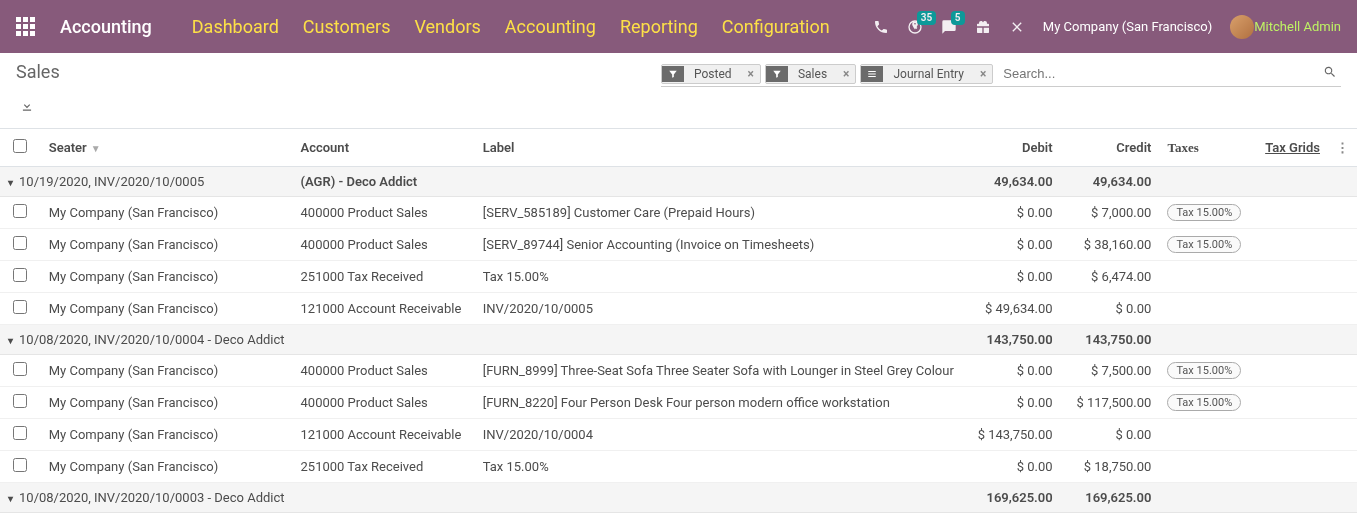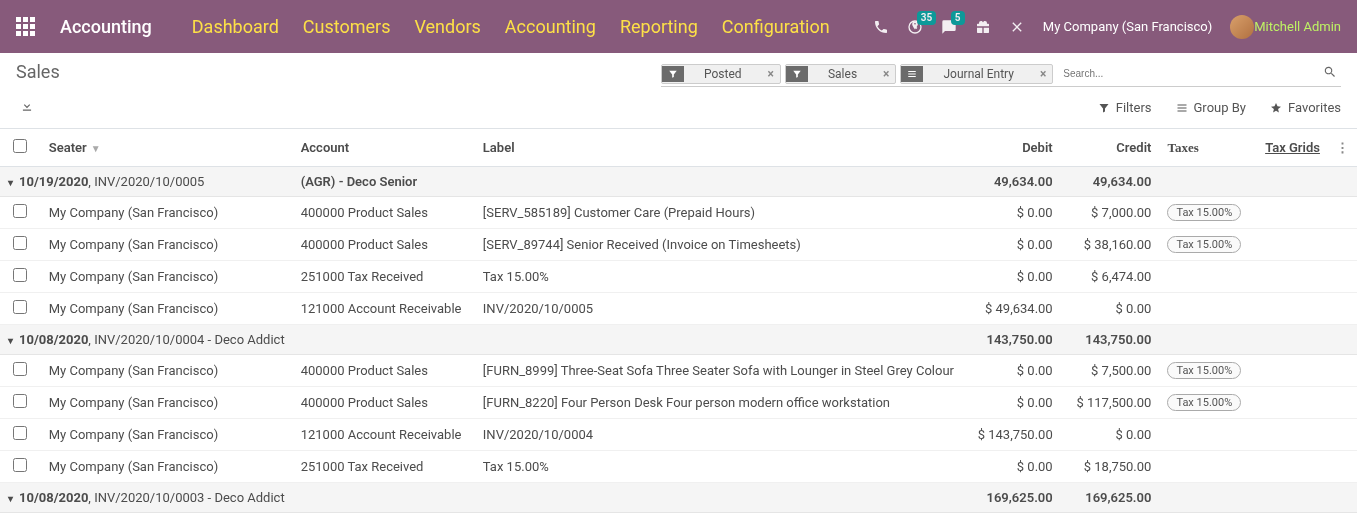--- a/index.html
+++ b/index.html
@@ -22,23 +22,23 @@
 
 
 .cp { padding: 8px 16px 4px; }
 .cp-row1 { display: flex; }
 .breadcrumb { font-size: 18px; color: #666; }
 .search-area { margin-left: auto; display: flex; align-items: center; border-bottom: 1px solid #ccc; min-width: 680px; }
 .facet { display: inline-flex; align-items: center; background: #f0f0f0; border: 1px solid #ccc; border-radius: 2px; margin-right: 4px; font-size: 12px;}
 .facet-icon { background: #6b6b6b; color:#fff; padding: 3px 6px; display:flex; align-items:center;}
 .facet-icon.grp { background: #6b6b6b;}
 .facet-icon svg { width:10px; height:10px; fill:#fff;}
-.facet-label { padding: 2px 20px; color: #555;}
+.facet-label { padding: 2px 10px; color: #555;}
 .facet-x { padding: 2px 6px; color: #888; cursor: pointer; font-weight: bold;}
-.search-input { border: none; outline: none; padding: 4px 6px; flex: 1; font-size: 10px; background: transparent;}
+.search-input { border: none; outline: none; padding: 4px 6px; flex: 1; font-size: 13px; background: transparent;}
 .search-btn { cursor: pointer; padding: 4px;}
 .search-btn svg { width: 14px; height: 14px; fill: #666;}
 
 .cp-row2 { display: flex; align-items: center; margin-top: 8px; }
 .dl-icon { cursor: pointer; color: #666; padding: 4px 4px;}
 .dl-icon svg { width:14px; height:14px; fill:#666;}
 .search-opts { margin-left: auto; display: flex; gap: 24px; color: #555;}
 .opt { display: flex; align-items: center; gap: 6px; cursor: pointer; font-size: 13px;}
 .opt svg { width: 12px; height: 12px; fill: #555;}
 .right-ctrls { margin-left: 60px; display: flex; align-items: center; gap: 8px;}
@@ -52,21 +52,21 @@
 
 .table-wrap { border-top: 1px solid #dee2e6; margin-top: 4px;}
 table { width: 100%; border-collapse: collapse; }
 th { text-align: left; font-weight: 600; padding: 10px 8px; border-bottom: 1px solid #dee2e6; color: #4c4c4c; font-size: 13px; white-space: nowrap;}
 th.num, td.num { text-align: right; }
 th .sort { font-size: 10px; color: #aaa; margin-left: 4px;}
 .th-opts { width: 22px; text-align:center; color:#888; cursor:pointer;}
 td { padding: 7px 8px; border-bottom: 1px solid #f0f0f0; color: #4c4c4c; font-size: 13px; white-space: nowrap;}
 tr.group td { background: #f5f5f5; font-weight: 600; border-bottom: 1px solid #e5e5e5; }
 tr.group .caret { display:inline-block; margin-right: 6px; font-size: 10px;}
-tr.group .g-date { font-weight: 700;}
+tr.group .g-date { font-weight: 400;}
 tr.group .g-rest { font-weight: 400;}
 .checkbox { width: 34px; text-align: center;}
 input[type=checkbox]{ width:14px; height:14px; cursor:pointer;}
 .tax-pill { display:inline-block; border: 1px solid #aaa; border-radius: 10px; padding: 1px 8px; font-size: 11px; color:#555; background:#fafafa;}
 .col-company { width: 210px;}
 .col-account { width: 190px; margin-left: 48px;}
 .col-debit { width: 110px;}
 .col-credit { width: 110px;}
 .col-taxes { width: 90px; font-family: Liberation Serif, serif;}
 .col-grids { width: 90px; text-decoration: underline;}
@@ -167,40 +167,20 @@
       <input class="search-input" placeholder="Search..." style="">
       <span class="search-btn"><svg viewBox="0 0 24 24">
             <path d="M15.5 14h-.8l-.3-.3a6.5 6.5 0 1 0-.7.7l.3.3v.8l5 5 1.5-1.5-5-5zM9.5 14A4.5 4.5 0 1 1 14 9.5 4.5 4.5 0 0 1 9.5 14z"></path>
           </svg></span>
     </div>
   </div>
   <div class="cp-row2">
     <div class="dl-icon"><svg viewBox="0 0 24 24">
           <path d="M5 18h14v2H5zM12 3v10l4-4 1.4 1.4L12 16 6.6 10.4 8 9l4 4V3z"></path>
         </svg></div>
-    <div class="search-opts">
-      <div class="opt">
-          <svg viewBox="0 0 24 24">
-            <path d="M3 4h18l-7 9v6l-4 2v-8z"></path>
-          </svg>
-          <span>Filters</span>
-        </div>
-      <div class="opt">
-          <svg viewBox="0 0 24 24">
-            <path d="M3 5h18v2H3zM3 11h18v2H3zM3 17h18v2H3z"></path>
-          </svg>
-          <span>Group By</span>
-        </div>
-      <div class="opt">
-          <svg viewBox="0 0 24 24">
-            <path d="M12 17.3 6.2 21l1.6-6.8L2 9.3l7-.6L12 2l3 6.7 7 .6-5.8 4.9L17.8 21z"></path>
-          </svg>
-          <span>Favorites</span>
-        </div>
-    </div>
   </div>
 </div>
 
 <div class="table-wrap">
 <table>
   <thead>
     <tr>
       <th class="checkbox"><input type="checkbox" style=""></th>
       <th class="col-company"><span>Seater</span><span class="sort">▼</span></th>
       <th class="col-account">Account</th>
@@ -208,21 +188,21 @@
       <th class="num col-debit">Debit</th>
       <th class="num col-credit">Credit</th>
       <th class="col-taxes">Taxes</th>
       <th class="num col-grids">Tax Grids</th>
       <th class="th-opts">⋮</th>
     </tr>
   </thead>
   <tbody id="tbody">
         <tr class="group">
           <td colspan="2"><span class="caret">▾</span><span class="g-date">10/19/2020</span><span class="g-rest">, INV/2020/10/0005</span></td>
-          <td>(AGR) - Deco Senior</td>
+          <td>(AGR) - Deco Addict</td>
           <td></td>
           <td class="num">49,634.00</td>
           <td class="num">49,634.00</td>
           <td></td>
           <td></td>
           <td></td>
         </tr>
         <tr>
           <td class="checkbox"><input type="checkbox" style=""></td>
           <td>My Company (San Francisco)</td>
@@ -231,21 +211,21 @@
           <td class="num">$ 0.00</td>
           <td class="num">$ 7,000.00</td>
           <td><span class="tax-pill">Tax 15.00%</span></td>
           <td class="num"></td>
           <td></td>
         </tr>
         <tr>
           <td class="checkbox"><input type="checkbox" style=""></td>
           <td>My Company (San Francisco)</td>
           <td>400000 Product Sales</td>
-          <td>[SERV_89744] Senior Received (Invoice on Timesheets)</td>
+          <td>[SERV_89744] Senior Accounting (Invoice on Timesheets)</td>
           <td class="num">$ 0.00</td>
           <td class="num">$ 38,160.00</td>
           <td><span class="tax-pill">Tax 15.00%</span></td>
           <td class="num"></td>
           <td></td>
         </tr>
         <tr>
           <td class="checkbox"><input type="checkbox" style=""></td>
           <td>My Company (San Francisco)</td>
           <td>251000 Tax Received</td>

